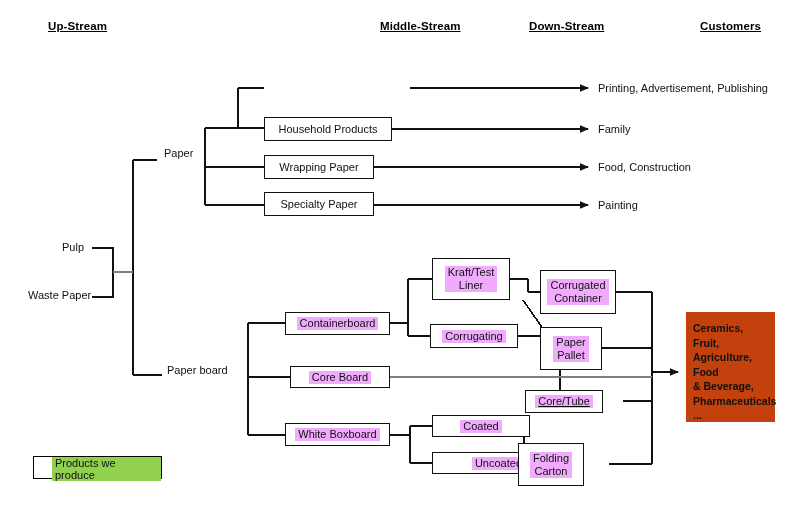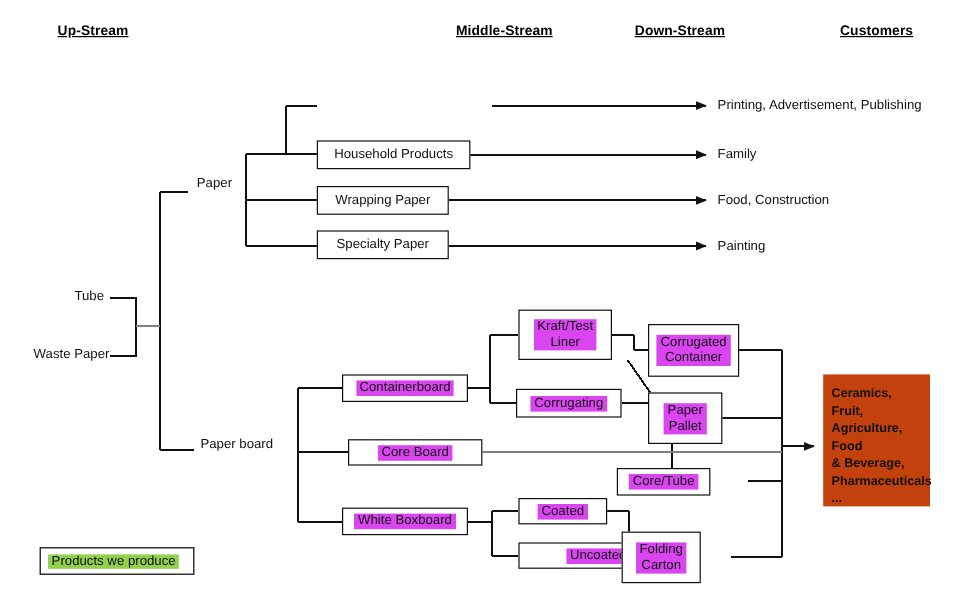--- a/index.html
+++ b/index.html
@@ -46,21 +46,21 @@
     text-align: center;
   }
   .node .txt {
     font-size: 11px;
     color: #111111;
     line-height: 13px;
     padding: 0 4px;
     white-space: pre-line;
   }
   .node.green .txt {
-    background: #d946ef;
+    background: #f0abfc;
     padding: 0 3px;
   }
   .plain {
     position: absolute;
     font-size: 11px;
     color: #111111;
     white-space: nowrap;
   }
   .customerbox {
     position: absolute;
@@ -81,22 +81,22 @@
     font-size: 11px;
     color: #111111;
     white-space: nowrap;
   }
   .legend {
     position: absolute;
     border: 1.8px solid #000000;
     background: #ffffff;
     box-sizing: border-box;
     display: flex;
-    align-items: center;
-    padding-left: 6px;
+    align-items: flex-start;
+    padding-left: 18px;
   }
   .legend .txt {
     font-size: 11px;
     color: #111111;
     background: #92d050;
     padding: 0 3px;
   }
 </style>
 </head>
 <body>
@@ -174,21 +174,21 @@
 
       <path d="M378,377 L652,377"></path>
     </g>
   </svg>
 
   <div class="hdr" style="left:48px;  top:20px;">Up-Stream</div>
   <div class="hdr" style="left:380px; top:20px;">Middle-Stream</div>
   <div class="hdr" style="left:529px; top:20px;">Down-Stream</div>
   <div class="hdr" style="left:700px; top:20px;">Customers</div>
 
-  <div class="plain" style="left:62px;  top:241px;">Tube</div>
+  <div class="plain" style="left:62px;  top:241px;">Pulp</div>
   <div class="plain" style="left:28px;  top:289px;">Waste Paper</div>
   <div class="plain" style="left:164px; top:147px;">Paper</div>
   <div class="plain" style="left:167px; top:364px;">Paper board</div>
 
   <div class="node" style="left:264px; top:117px; width:128px; height:24px;">
     <span class="txt">Household Products</span>
   </div>
   <div class="node" style="left:264px; top:155px; width:110px; height:24px;">
     <span class="txt">Wrapping Paper</span>
   </div>
@@ -197,50 +197,50 @@
   </div>
 
   <div class="endlabel" style="left:598px; top:82px;">Printing, Advertisement, Publishing</div>
   <div class="endlabel" style="left:598px; top:123px;">Family</div>
   <div class="endlabel" style="left:598px; top:161px;">Food, Construction</div>
   <div class="endlabel" style="left:598px; top:199px;">Painting</div>
 
   <div class="node green" style="left:285px; top:312px; width:105px; height:23px;">
     <span class="txt">Containerboard</span>
   </div>
-  <div class="node green" style="left:290px; top:366px; width:112px;  height:22px;">
+  <div class="node green" style="left:290px; top:366px; width:100px;  height:22px;">
     <span class="txt">Core Board</span>
   </div>
   <div class="node green" style="left:285px; top:423px; width:105px; height:23px;">
     <span class="txt">White Boxboard</span>
   </div>
 
   <div class="node green" style="left:432px; top:258px; width:78px; height:42px;">
     <span class="txt">Kraft/Test
 Liner</span>
   </div>
   <div class="node green" style="left:430px; top:324px; width:88px; height:24px;">
     <span class="txt">Corrugating</span>
   </div>
-  <div class="node green" style="left:432px; top:415px; width:74px; height:22px;">
+  <div class="node green" style="left:432px; top:415px; width:98px; height:22px;">
     <span class="txt">Coated</span>
   </div>
   <div class="node green" style="left:432px; top:452px; width:94px; height:22px;justify-content:flex-end;">
     <span class="txt">Uncoated</span>
   </div>
 
   <div class="node green" style="left:540px; top:270px; width:76px; height:44px;">
     <span class="txt">Corrugated
 Container</span>
   </div>
   <div class="node green" style="left:540px; top:327px; width:62px; height:43px;">
     <span class="txt">Paper
 Pallet</span>
   </div>
-  <div class="node green" style="left:514px; top:390px; width:78px; height:23px;">
+  <div class="node green" style="left:525px; top:390px; width:78px; height:23px;text-decoration:underline;">
     <span class="txt">Core/Tube</span>
   </div>
   <div class="node green" style="left:518px; top:443px; width:66px; height:43px;">
     <span class="txt">Folding
 Carton</span>
   </div>
 
   <div class="customerbox" style="left:686px; top:312px; width:89px; height:110px;">
     <span class="txt">Ceramics, Fruit,
 Agriculture, Food

